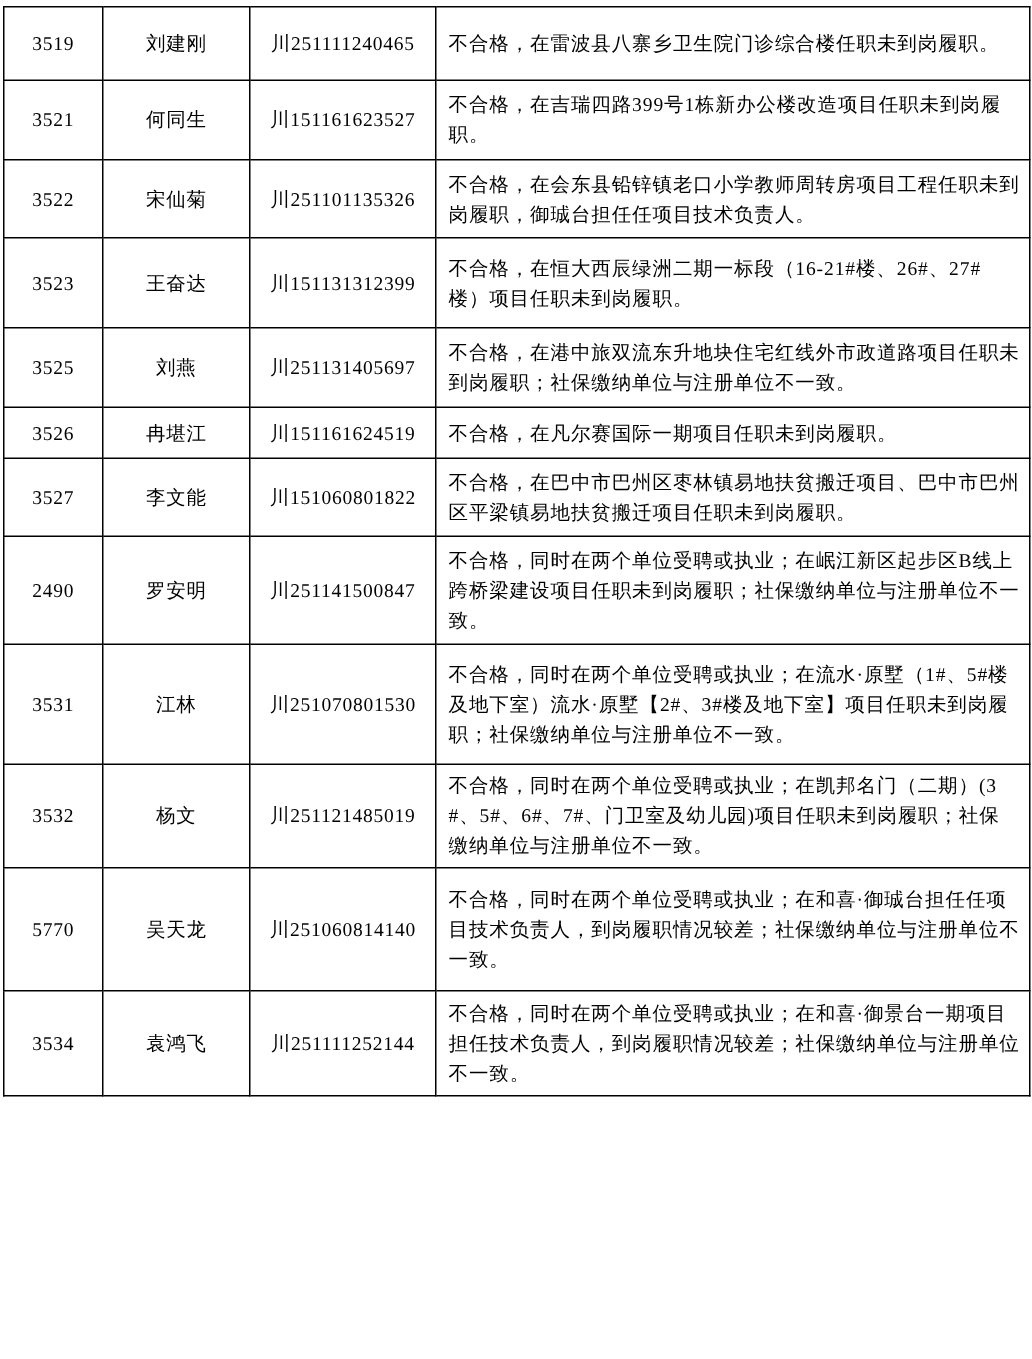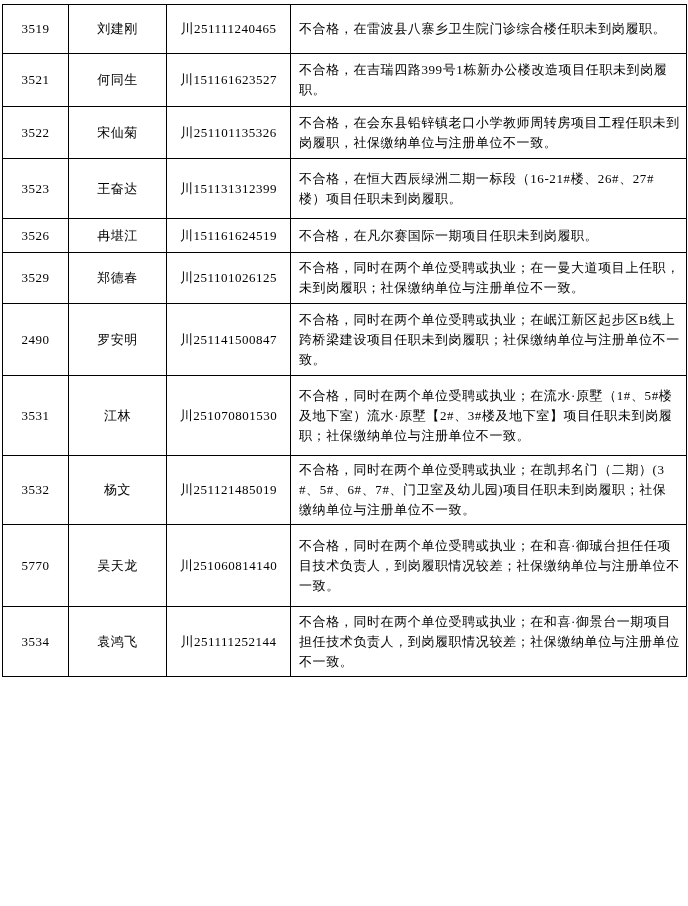--- a/index.html
+++ b/index.html
@@ -65,39 +65,45 @@
       <tr style="height:53px">
         <td class="cell-center">3521</td>
         <td class="cell-center">何同生</td>
         <td class="cell-center">川151161623527</td>
         <td class="cell-remark">不合格，在吉瑞四路399号1栋新办公楼改造项目任职未到岗履职。</td>
       </tr>
       <tr style="height:52px">
         <td class="cell-center">3522</td>
         <td class="cell-center">宋仙菊</td>
         <td class="cell-center">川251101135326</td>
-        <td class="cell-remark">不合格，在会东县铅锌镇老口小学教师周转房项目工程任职未到岗履职，社保缴纳单位与注册单位不一致。</td>
+        <td class="cell-remark">不合格，在会东县铅锌镇老口小学教师周转房项目工程任职未到岗履职，御珹台担任任项目技术负责人。</td>
       </tr>
       <tr style="height:60px">
         <td class="cell-center">3523</td>
         <td class="cell-center">王奋达</td>
         <td class="cell-center">川151131312399</td>
         <td class="cell-remark">不合格，在恒大西辰绿洲二期一标段（16-21#楼、26#、27#楼）项目任职未到岗履职。</td>
       </tr>
+      <tr style="height:53px">
+        <td class="cell-center">3525</td>
+        <td class="cell-center">刘燕</td>
+        <td class="cell-center">川251131405697</td>
+        <td class="cell-remark">不合格，在港中旅双流东升地块住宅红线外市政道路项目任职未到岗履职；社保缴纳单位与注册单位不一致。</td>
+      </tr>
       <tr style="height:34px">
         <td class="cell-center">3526</td>
         <td class="cell-center">冉堪江</td>
         <td class="cell-center">川151161624519</td>
         <td class="cell-remark">不合格，在凡尔赛国际一期项目任职未到岗履职。</td>
       </tr>
-      <tr style="height:51px">
-        <td class="cell-center">3529</td>
-        <td class="cell-center">郑德春</td>
-        <td class="cell-center">川251101026125</td>
-        <td class="cell-remark">不合格，同时在两个单位受聘或执业；在一曼大道项目上任职，未到岗履职；社保缴纳单位与注册单位不一致。</td>
+      <tr style="height:52px">
+        <td class="cell-center">3527</td>
+        <td class="cell-center">李文能</td>
+        <td class="cell-center">川151060801822</td>
+        <td class="cell-remark">不合格，在巴中市巴州区枣林镇易地扶贫搬迁项目、巴中市巴州区平梁镇易地扶贫搬迁项目任职未到岗履职。</td>
       </tr>
       <tr style="height:72px">
         <td class="cell-center">2490</td>
         <td class="cell-center">罗安明</td>
         <td class="cell-center">川251141500847</td>
         <td class="cell-remark">不合格，同时在两个单位受聘或执业；在岷江新区起步区B线上跨桥梁建设项目任职未到岗履职；社保缴纳单位与注册单位不一致。</td>
       </tr>
       <tr style="height:80px">
         <td class="cell-center">3531</td>
         <td class="cell-center">江林</td>

